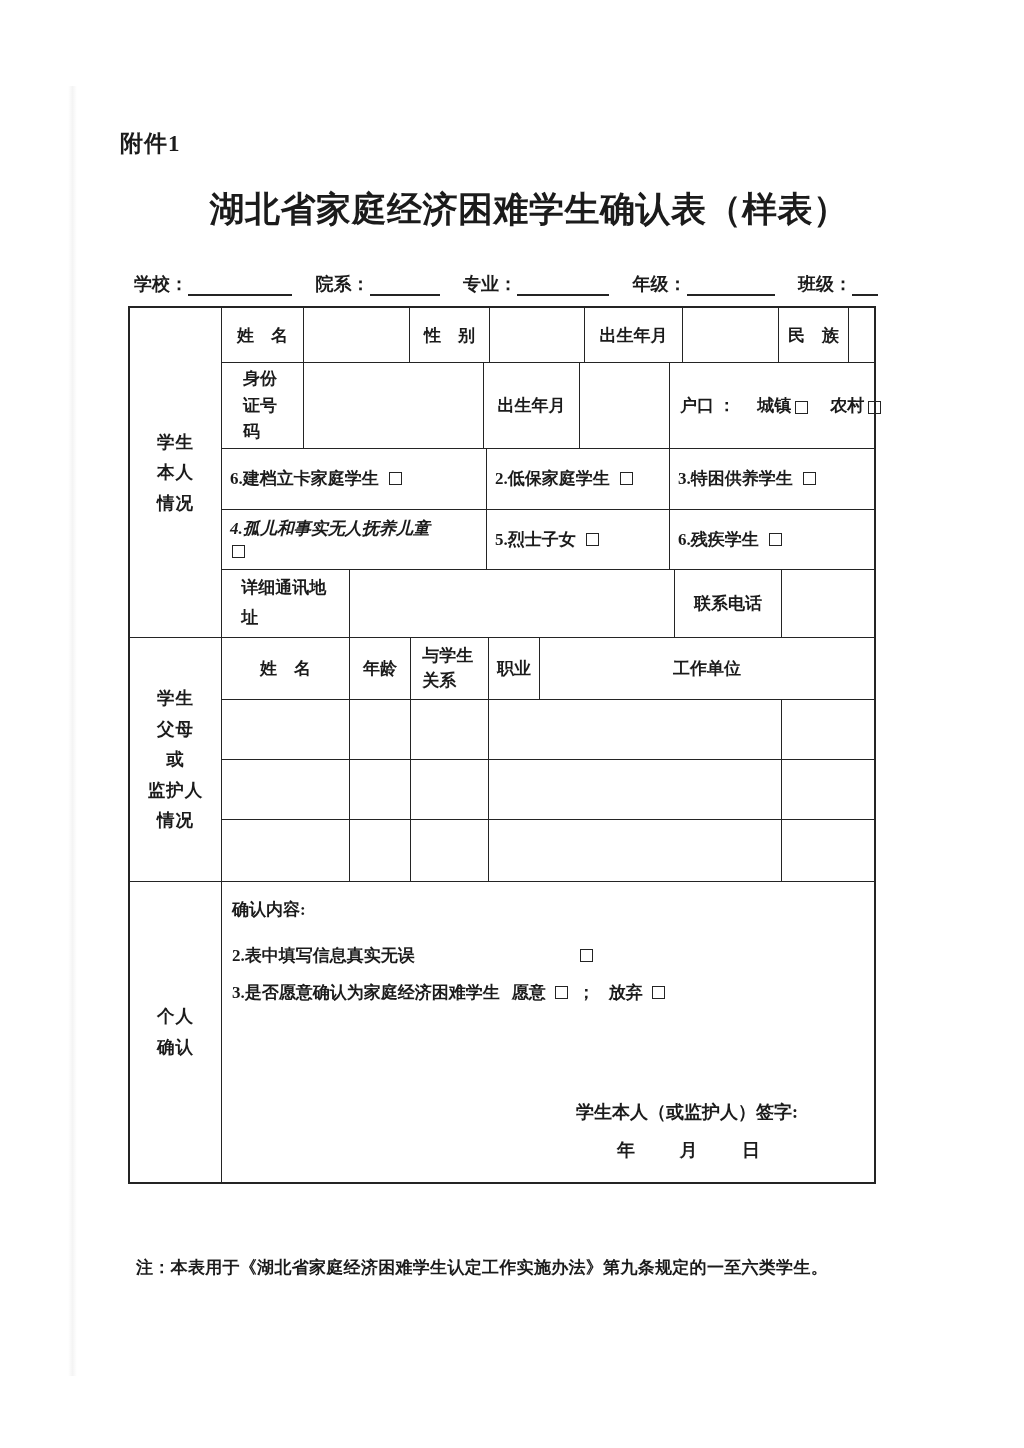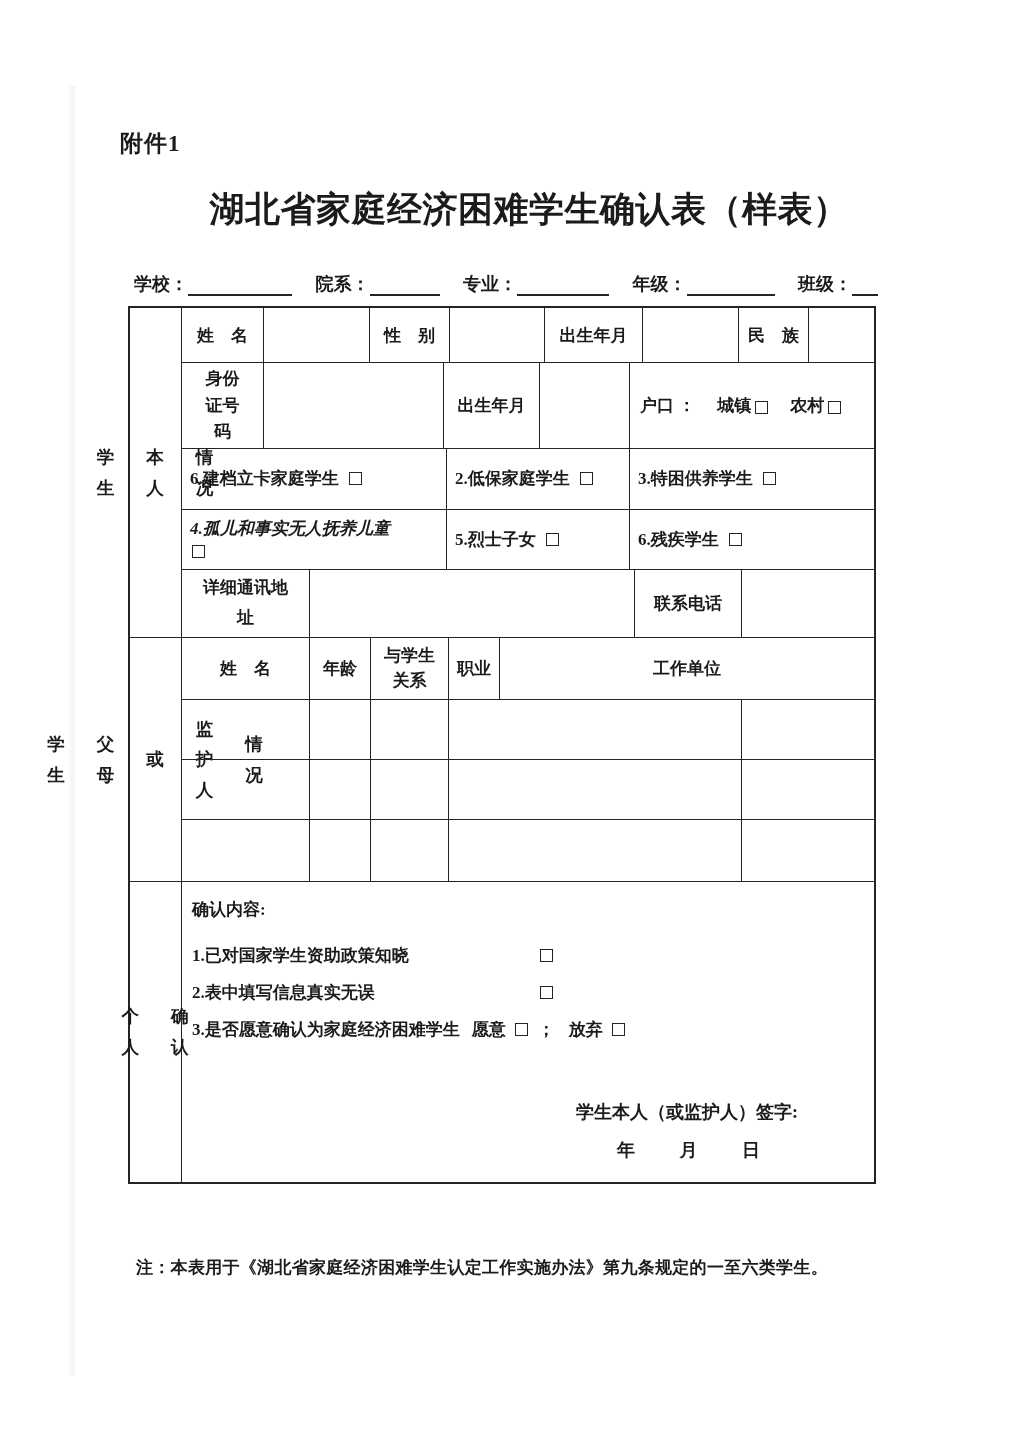--- a/index.html
+++ b/index.html
@@ -41,35 +41,35 @@
   
   .form-table {
     position: absolute; left: 128px; top: 306px; width: 748px; height: 878px;
     border: 2px solid #242424;
     display: flex; flex-direction: column;
     font-size: 17px; font-weight: 600;
   }
   .section { display: flex; }
   .section.sec-b { border-bottom: 1.5px solid #242424; }
   .sec-head {
-    width: 52px; flex: none;
+    width: 92px; flex: none;
     border-right: 1.5px solid #242424;
-    display: flex; flex-direction: row; justify-content: center; align-items: center;
-    font-size: 17.5px; font-weight: 700; line-height: 1.75; letter-spacing: 1px; gap: 31px;
+    display: flex; flex-direction: column; justify-content: center; align-items: center;
+    font-size: 17.5px; font-weight: 700; line-height: 1.75; letter-spacing: 1px;
   }
   .sec-body { flex: 1; display: flex; flex-direction: column; min-width: 0; }
   .row { display: flex; border-bottom: 1.5px solid #242424; }
   .row:last-child { border-bottom: none; }
   .c {
     border-right: 1.5px solid #242424;
     display: flex; align-items: center;
     padding: 3px 8px; flex: none; min-width: 0;
   }
   .c:last-child { border-right: none; flex: 1; }
-  .lab { justify-content: center; text-align: center; font-weight: 700; }
+  .lab { justify-content: center; font-weight: 700; }
   .c.blockcell { display: block; padding: 7px 8px 4px; font-style: italic; }
   
   .cb {
     display: inline-block; width: 13px; height: 13px;
     border: 1.6px solid #242424; background: transparent;
     margin-left: 10px; flex: none; vertical-align: middle;
   }
   .cb.block { display: block; margin: 5px 0 0 2px; }
   
   .r1 { height: 57px; }
@@ -270,24 +270,20 @@
   </div>
 
   <div class="section sec3">
     <div class="sec-head">
       <div>个人</div>
       <div>确认</div>
     </div>
     <div class="sec-body confirm-body">
       <div class="confirm-title">确认内容:</div>
 
-      <div class="confirm-item">
-        <span class="it-text">1.已对国家学生资助政策知晓</span>
-        <span class="cb" style="margin-left:0"></span>
-      </div>
 
       <div class="confirm-item">
         <span class="it-text">2.表中填写信息真实无误</span>
         <span class="cb" style="margin-left:0"></span>
       </div>
 
       <div class="confirm-item">
         <span class="it-text auto">3.是否愿意确认为家庭经济困难学生</span>
         <span class="opt">
           <span>愿意</span>

